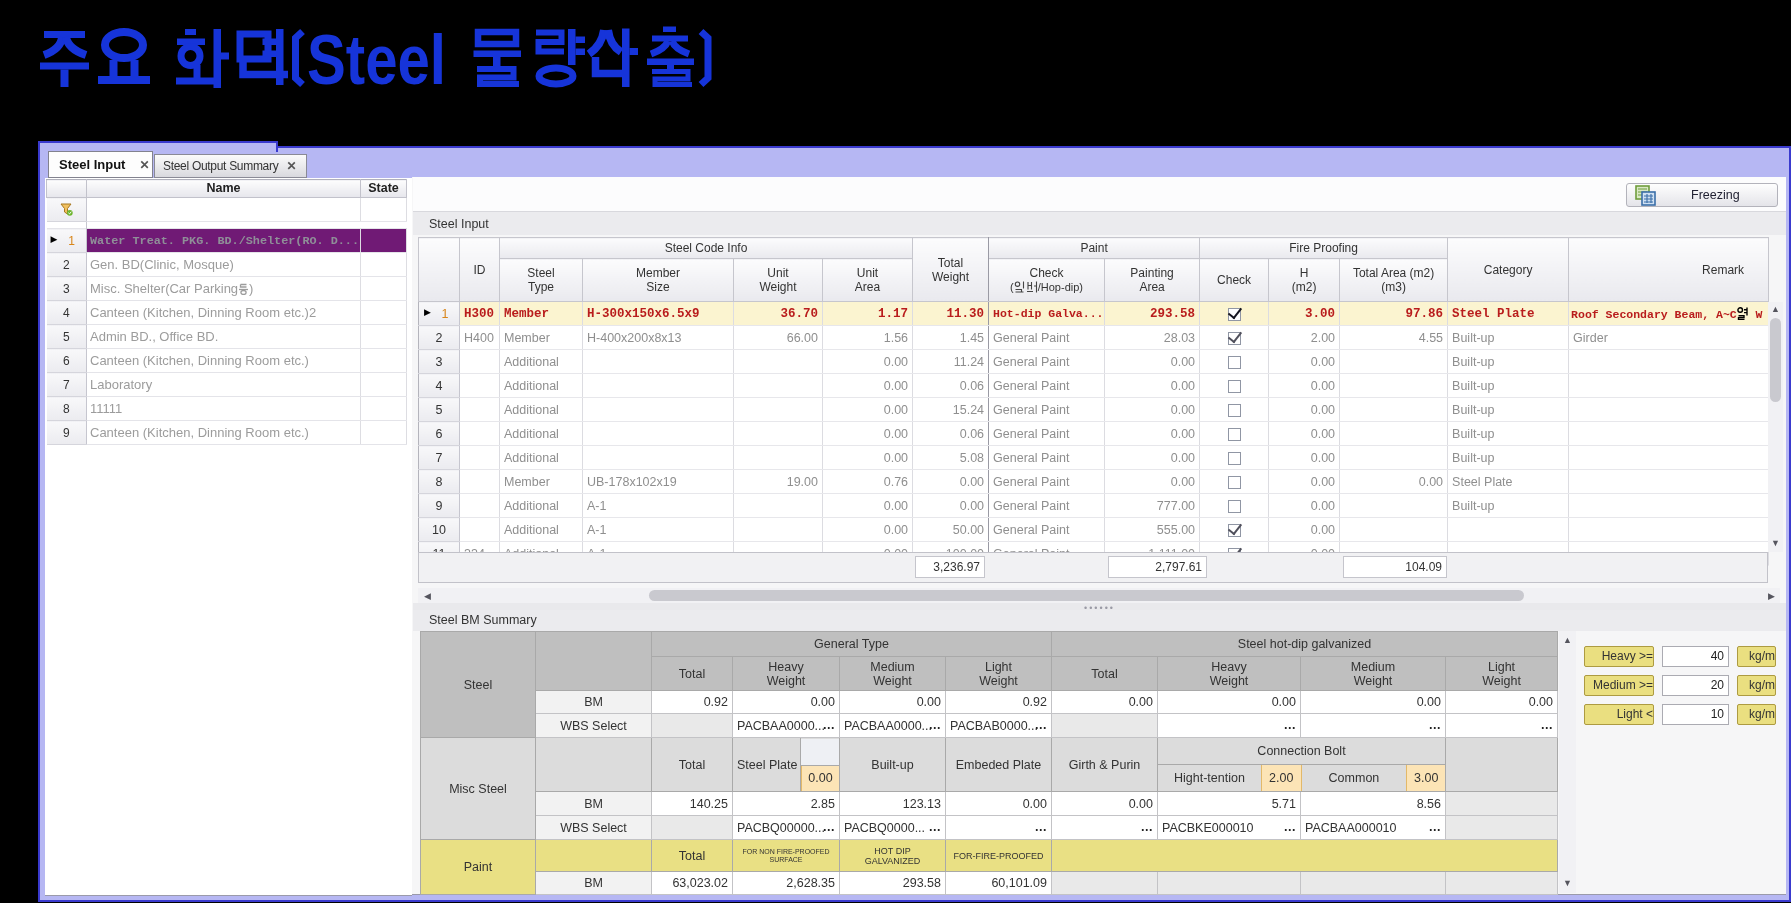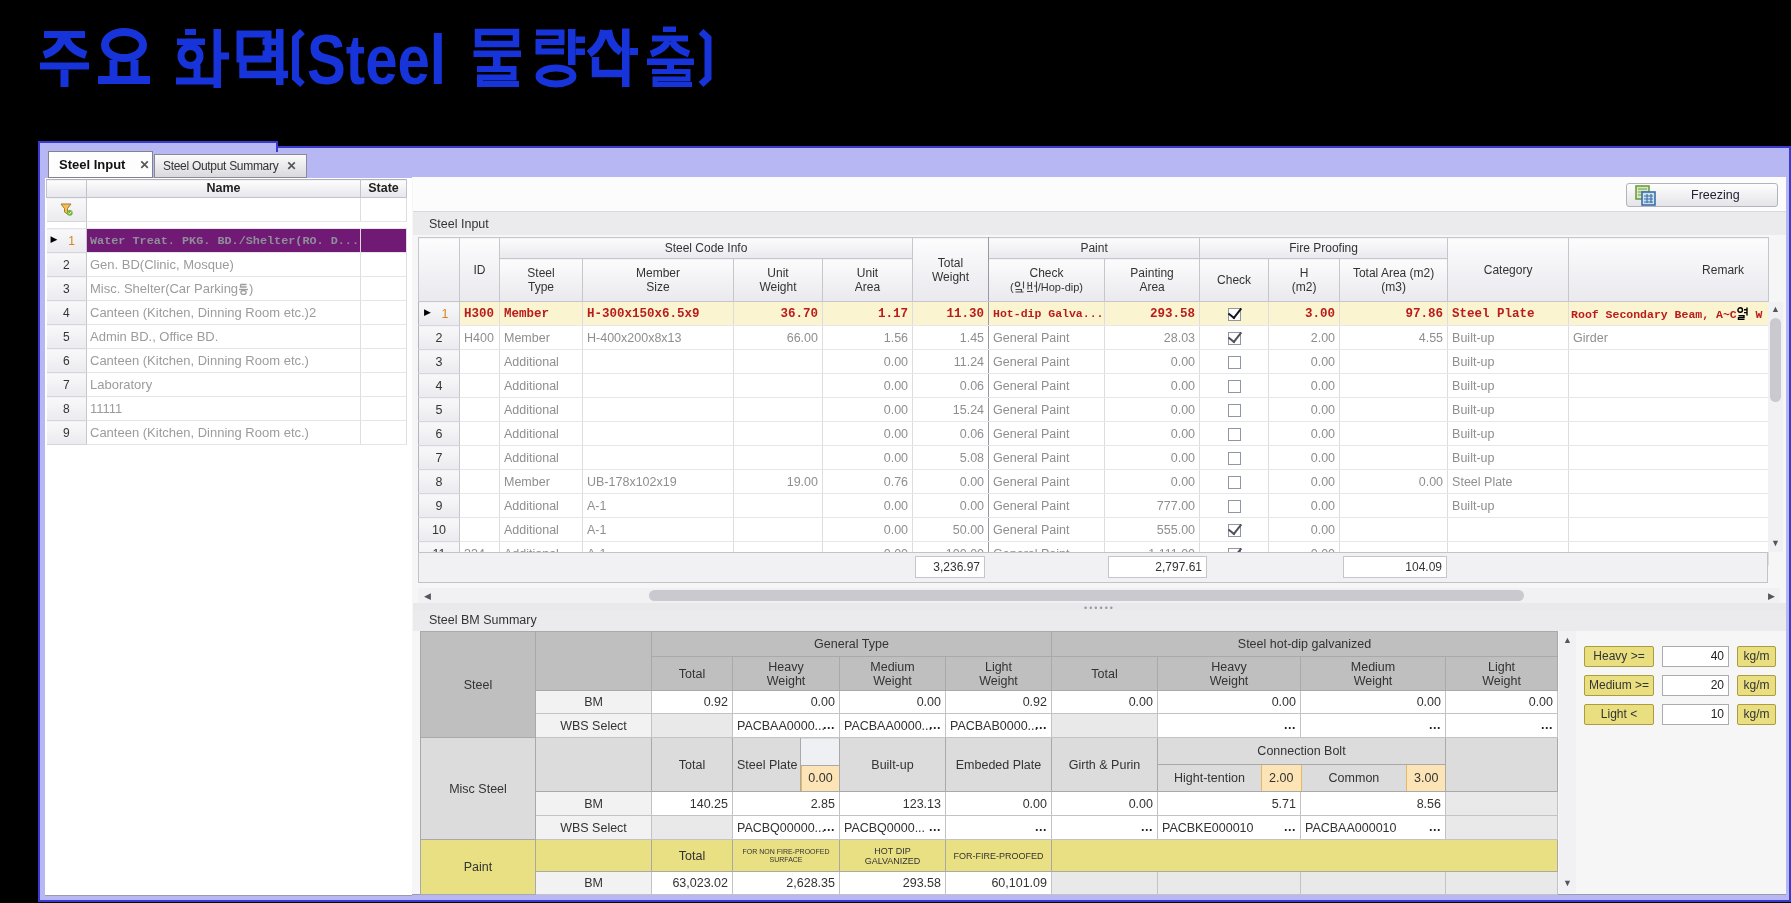--- a/index.html
+++ b/index.html
@@ -69,21 +69,21 @@
 #btab td.gm{background:#dcdcdc;}
 #btab td.gp{background:#e9e084;}
 #btab td.lab{background:#f2f2f2;border-color:#c3c3c6;}
 #btab td.val{background:#fff;text-align:right;border-color:#c3c3c6;}
 #btab td.emp{background:#e9e9e9;border-color:#c3c3c6;}
 #btab td.wbs{background:#fff;text-align:left;position:relative;padding-right:16px;border-color:#c3c3c6;}
 #btab td.wbs .dots{position:absolute;right:3px;top:50%;margin-top:-8px;font-weight:bold;color:#222;letter-spacing:1px;}
 .obox{background:#fce4b6;border:1px solid #e3b969;}
 
 .ybtn{position:absolute;background:#eadf80;border:1px solid #ad9b41;border-radius:2px;font-size:12px;color:#333;
- text-align:center;box-sizing:border-box;}
+ text-align:right;box-sizing:border-box;}
 .winput{position:absolute;background:#fff;border:1px solid #ababb2;font-size:12px;color:#222;
  text-align:right;box-sizing:border-box;padding-right:4px;}
 #bvsb{left:1559px;top:631px;width:17px;height:262px;background:#f1f1f4;}
 </style></head>
 <body>
 
 <svg class="abs" style="left:0;top:0" width="760" height="110" viewBox="0 0 760 110">
 <g fill="#1634d9" stroke="#1634d9">
 
 <rect x="44" y="31" width="41" height="7" stroke="none"></rect>

